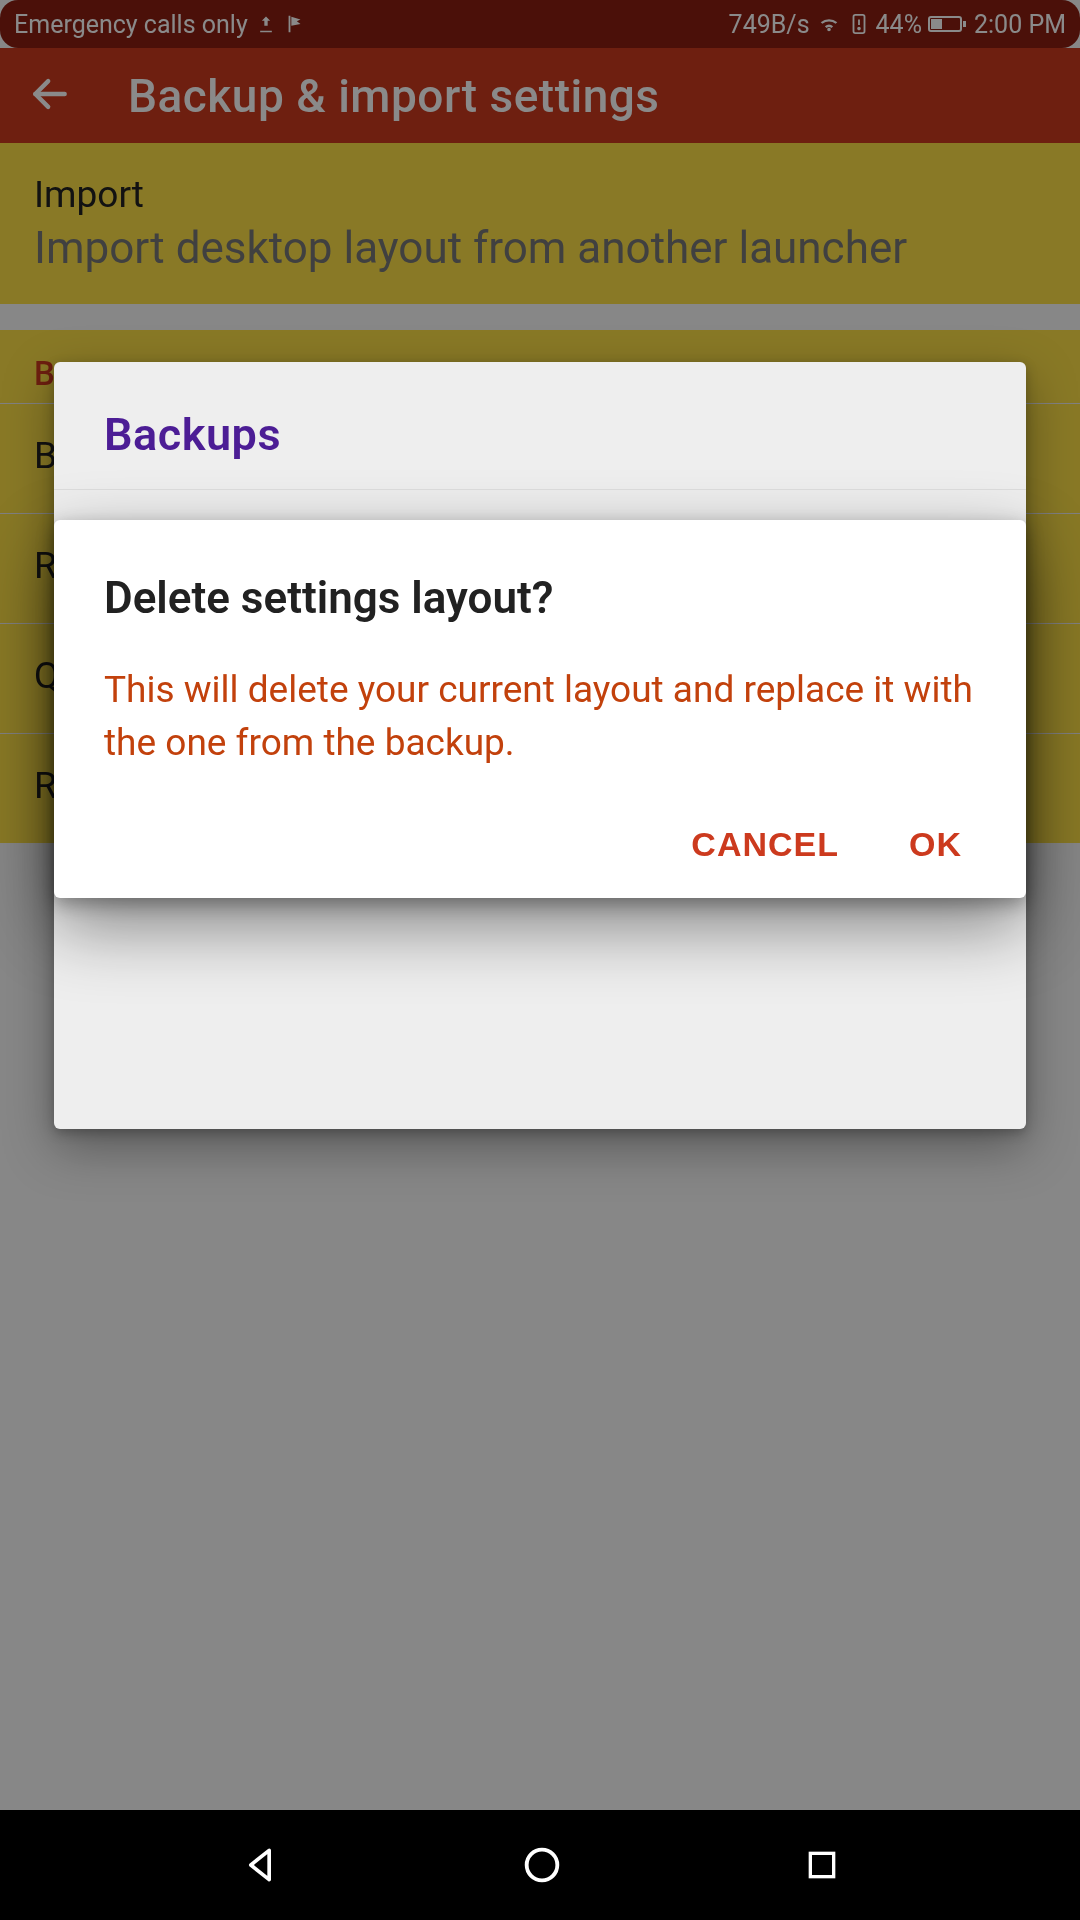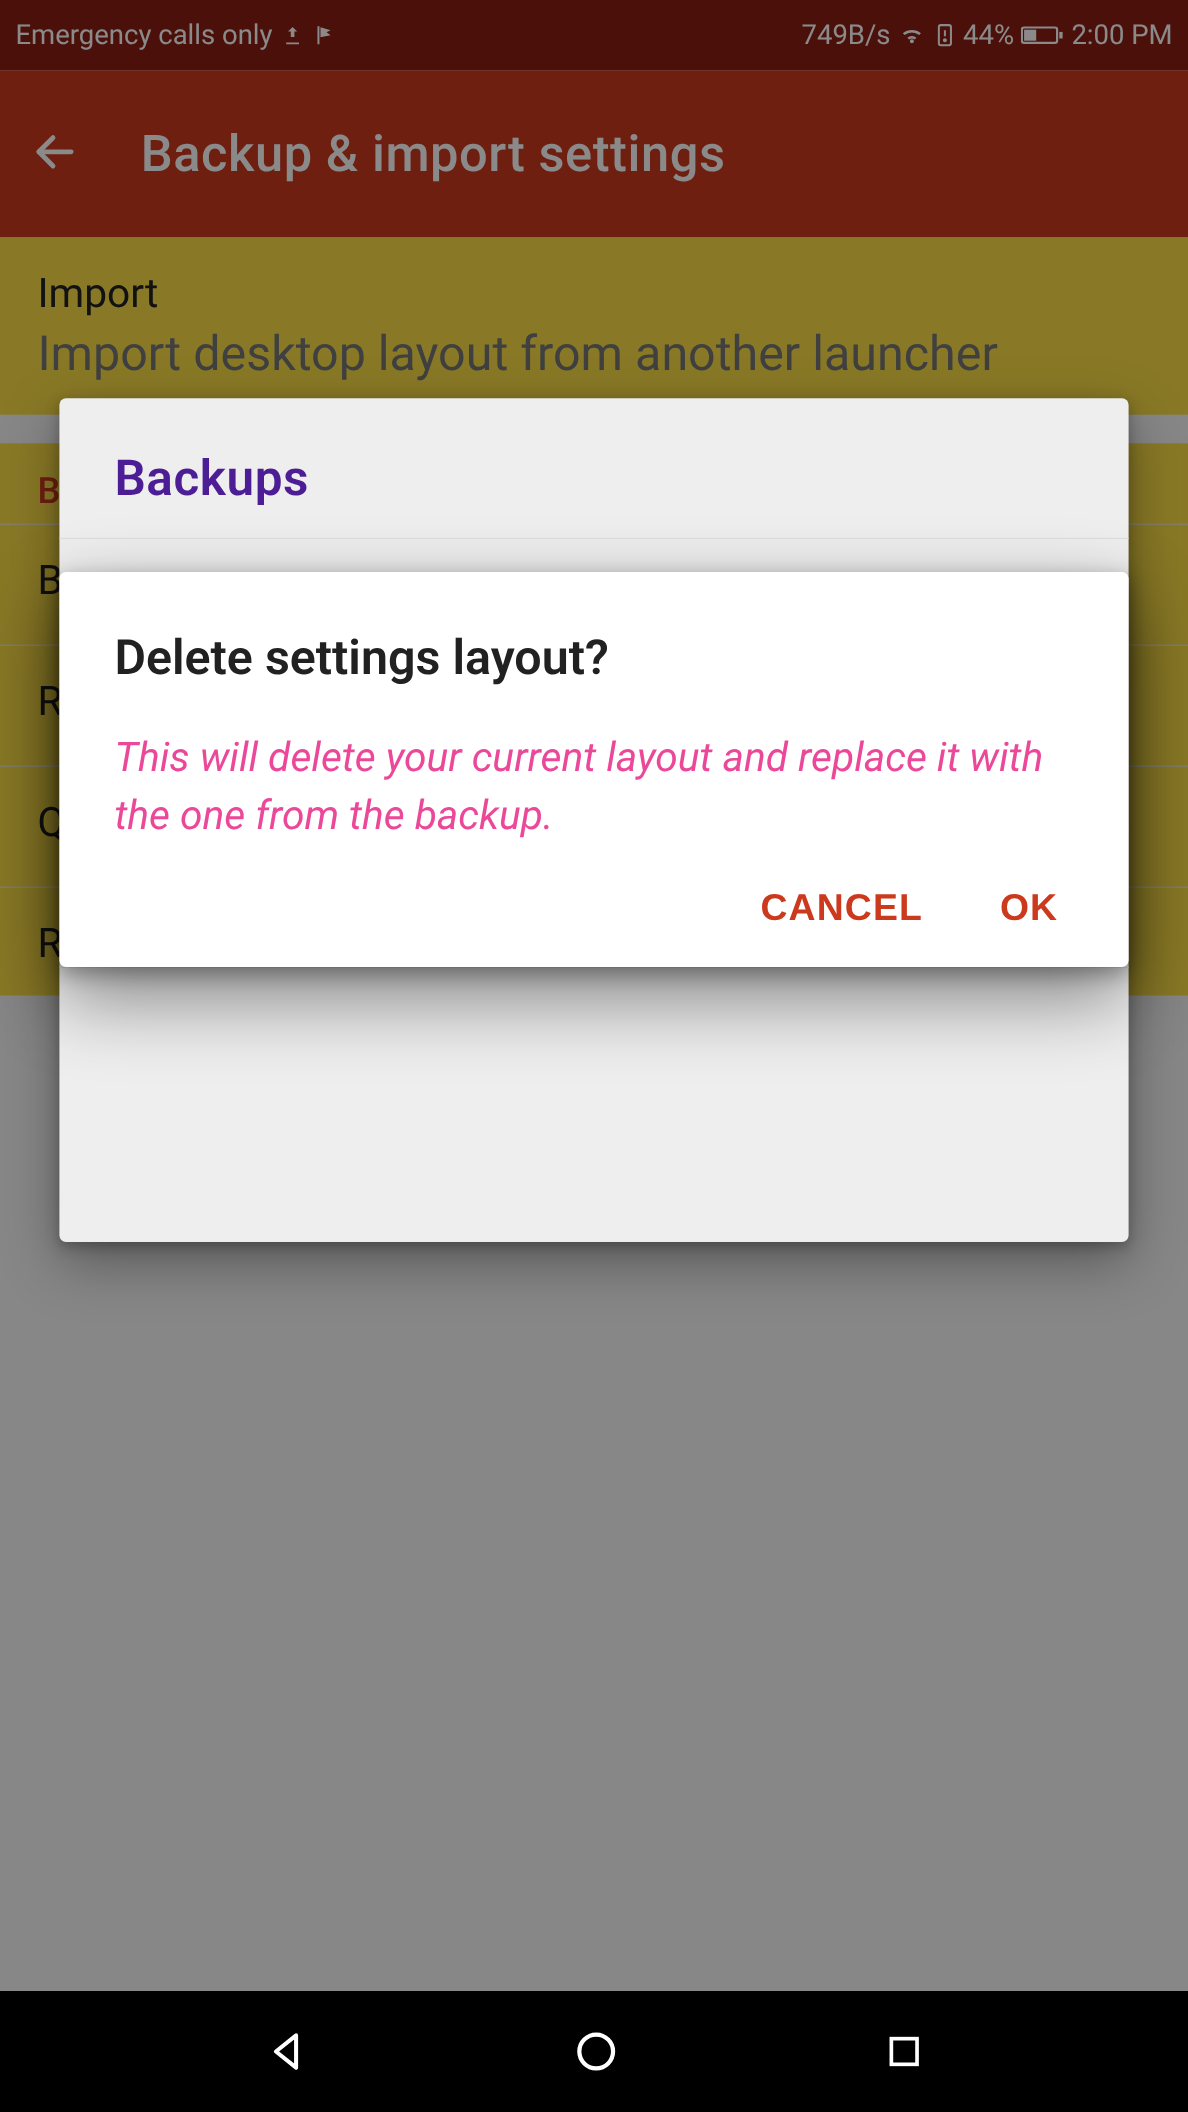--- a/index.html
+++ b/index.html
@@ -1,36 +1,37 @@
 <!DOCTYPE html>
 <html><head>
 <meta charset="utf-8">
 <style>
   * { margin: 0; padding: 0; box-sizing: border-box; }
   html, body { width: 1080px; height: 1920px; font-family: Roboto, "Segoe UI", Arial, sans-serif; background: #fafafa; overflow: hidden; position: relative; }
 
   
   .status-bar {
-    height: 64px;
+    height: 48px;
     background: #8b1f12;
     color: #fff;
     display: flex;
     align-items: center;
     justify-content: space-between;
     padding: 0 14px;
     font-size: 25px;
     font-weight: 400;
+    border-radius: 18px;
   }
   .status-left, .status-right { display: flex; align-items: center; gap: 8px; }
   .status-right { gap: 6px; }
   .status-icon { display: inline-flex; }
 
   
   .app-bar {
-    height: 152px;
+    height: 95px;
     background: #cc3a1e;
     display: flex;
     align-items: center;
     padding: 0 28px;
     gap: 56px;
   }
   .app-bar .back { color: #fff; }
   .app-bar .title { color: #fff; font-size: 46px; font-weight: 500; letter-spacing: 0.5px; }
 
   
@@ -63,21 +64,21 @@
   .dialog {
     position: absolute;
     left: 54px; right: 54px;
     top: 520px;
     background: #fff;
     border-radius: 6px;
     box-shadow: 0 28px 70px rgba(0,0,0,0.45), 0 6px 18px rgba(0,0,0,0.3);
     padding: 52px 50px 34px;
   }
   .dialog-title { font-size: 44px; font-weight: 600; color: #212121; margin-bottom: 40px; }
-  .dialog-body { font-size: 37px; color: #ec4899; line-height: 1.42; margin-bottom: 37px; font-style: italic; }
+  .dialog-body { font-size: 37px; color: #c2410c; line-height: 1.42; margin-bottom: 56px; }
   .dialog-actions { display: flex; justify-content: flex-end; gap: 70px; padding-right: 14px; }
   .dialog-actions .btn { font-size: 34px; font-weight: 700; color: #cc3a1e; letter-spacing: 1px; background: none; border: none; cursor: pointer; }
 
   
   .scrim {
     position: absolute;
     inset: 0;
     background: rgba(0,0,0,0.46);
   }
 

